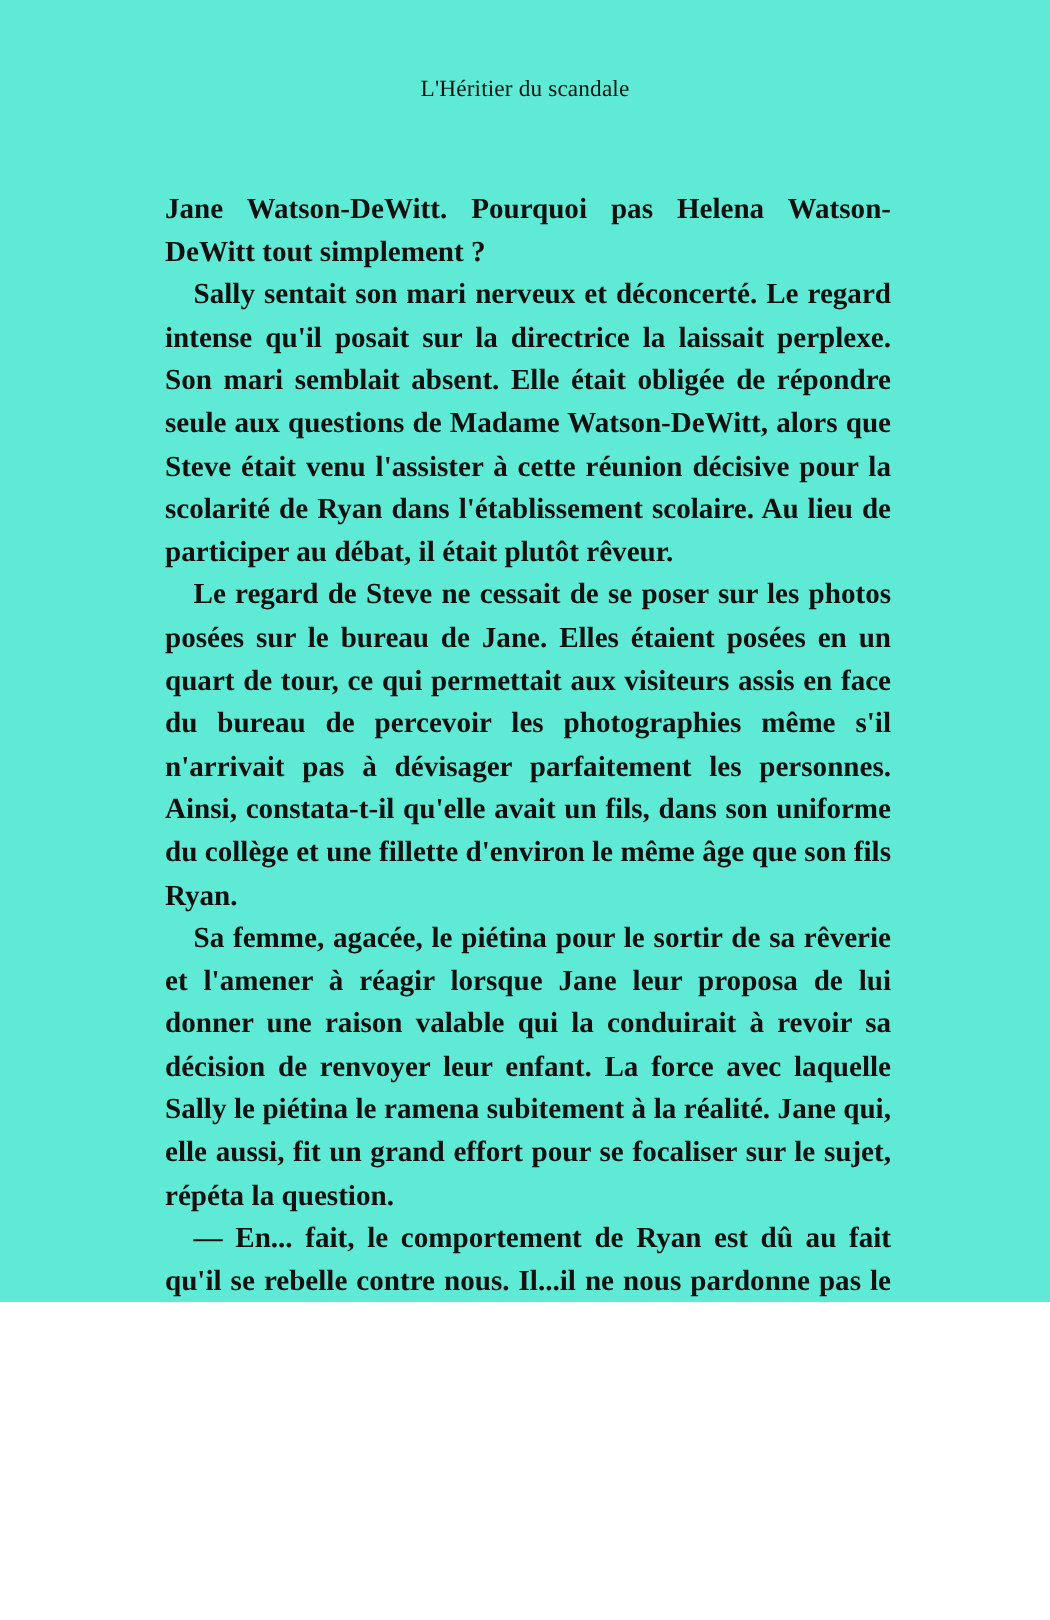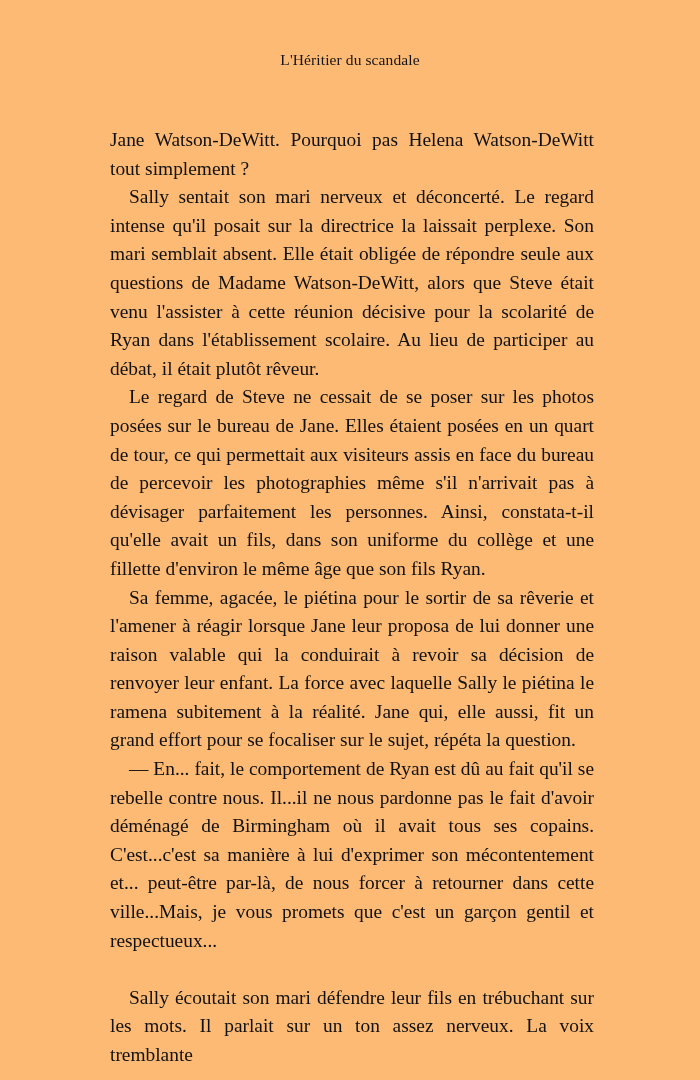--- a/index.html
+++ b/index.html
@@ -4,23 +4,23 @@
 <title>L'Héritier du scandale — page 11</title>
 <style>
   html, body {
     margin: 0;
     padding: 0;
     background: #ffffff;
   }
   .page {
     position: relative;
     width: 700px;
-    height: 1080px;
+    height: 868px;
     margin: 0 auto;
-    background: #fdba74;
+    background: #5eead4;
     overflow: hidden;
     font-family: "Liberation Serif", "DejaVu Serif", serif;
     color: #111111;
     -webkit-font-smoothing: antialiased;
   }
 
   
   .running-head {
     position: absolute;
     top: 50px;
@@ -44,20 +44,21 @@
   .para {
     margin: 0;
     text-align: justify;
     text-justify: inter-word;
     font-size: 19.4px;
     line-height: 28.6px;
     text-indent: 19px;
     hyphens: none;
     -webkit-hyphens: none;
     word-spacing: 0.1px;
+    font-weight: bold;
   }
   .para.no-indent {
     text-indent: 0;
   }
   
   .para.gap-before {
     margin-top: 28.6px;
   }
 
   

